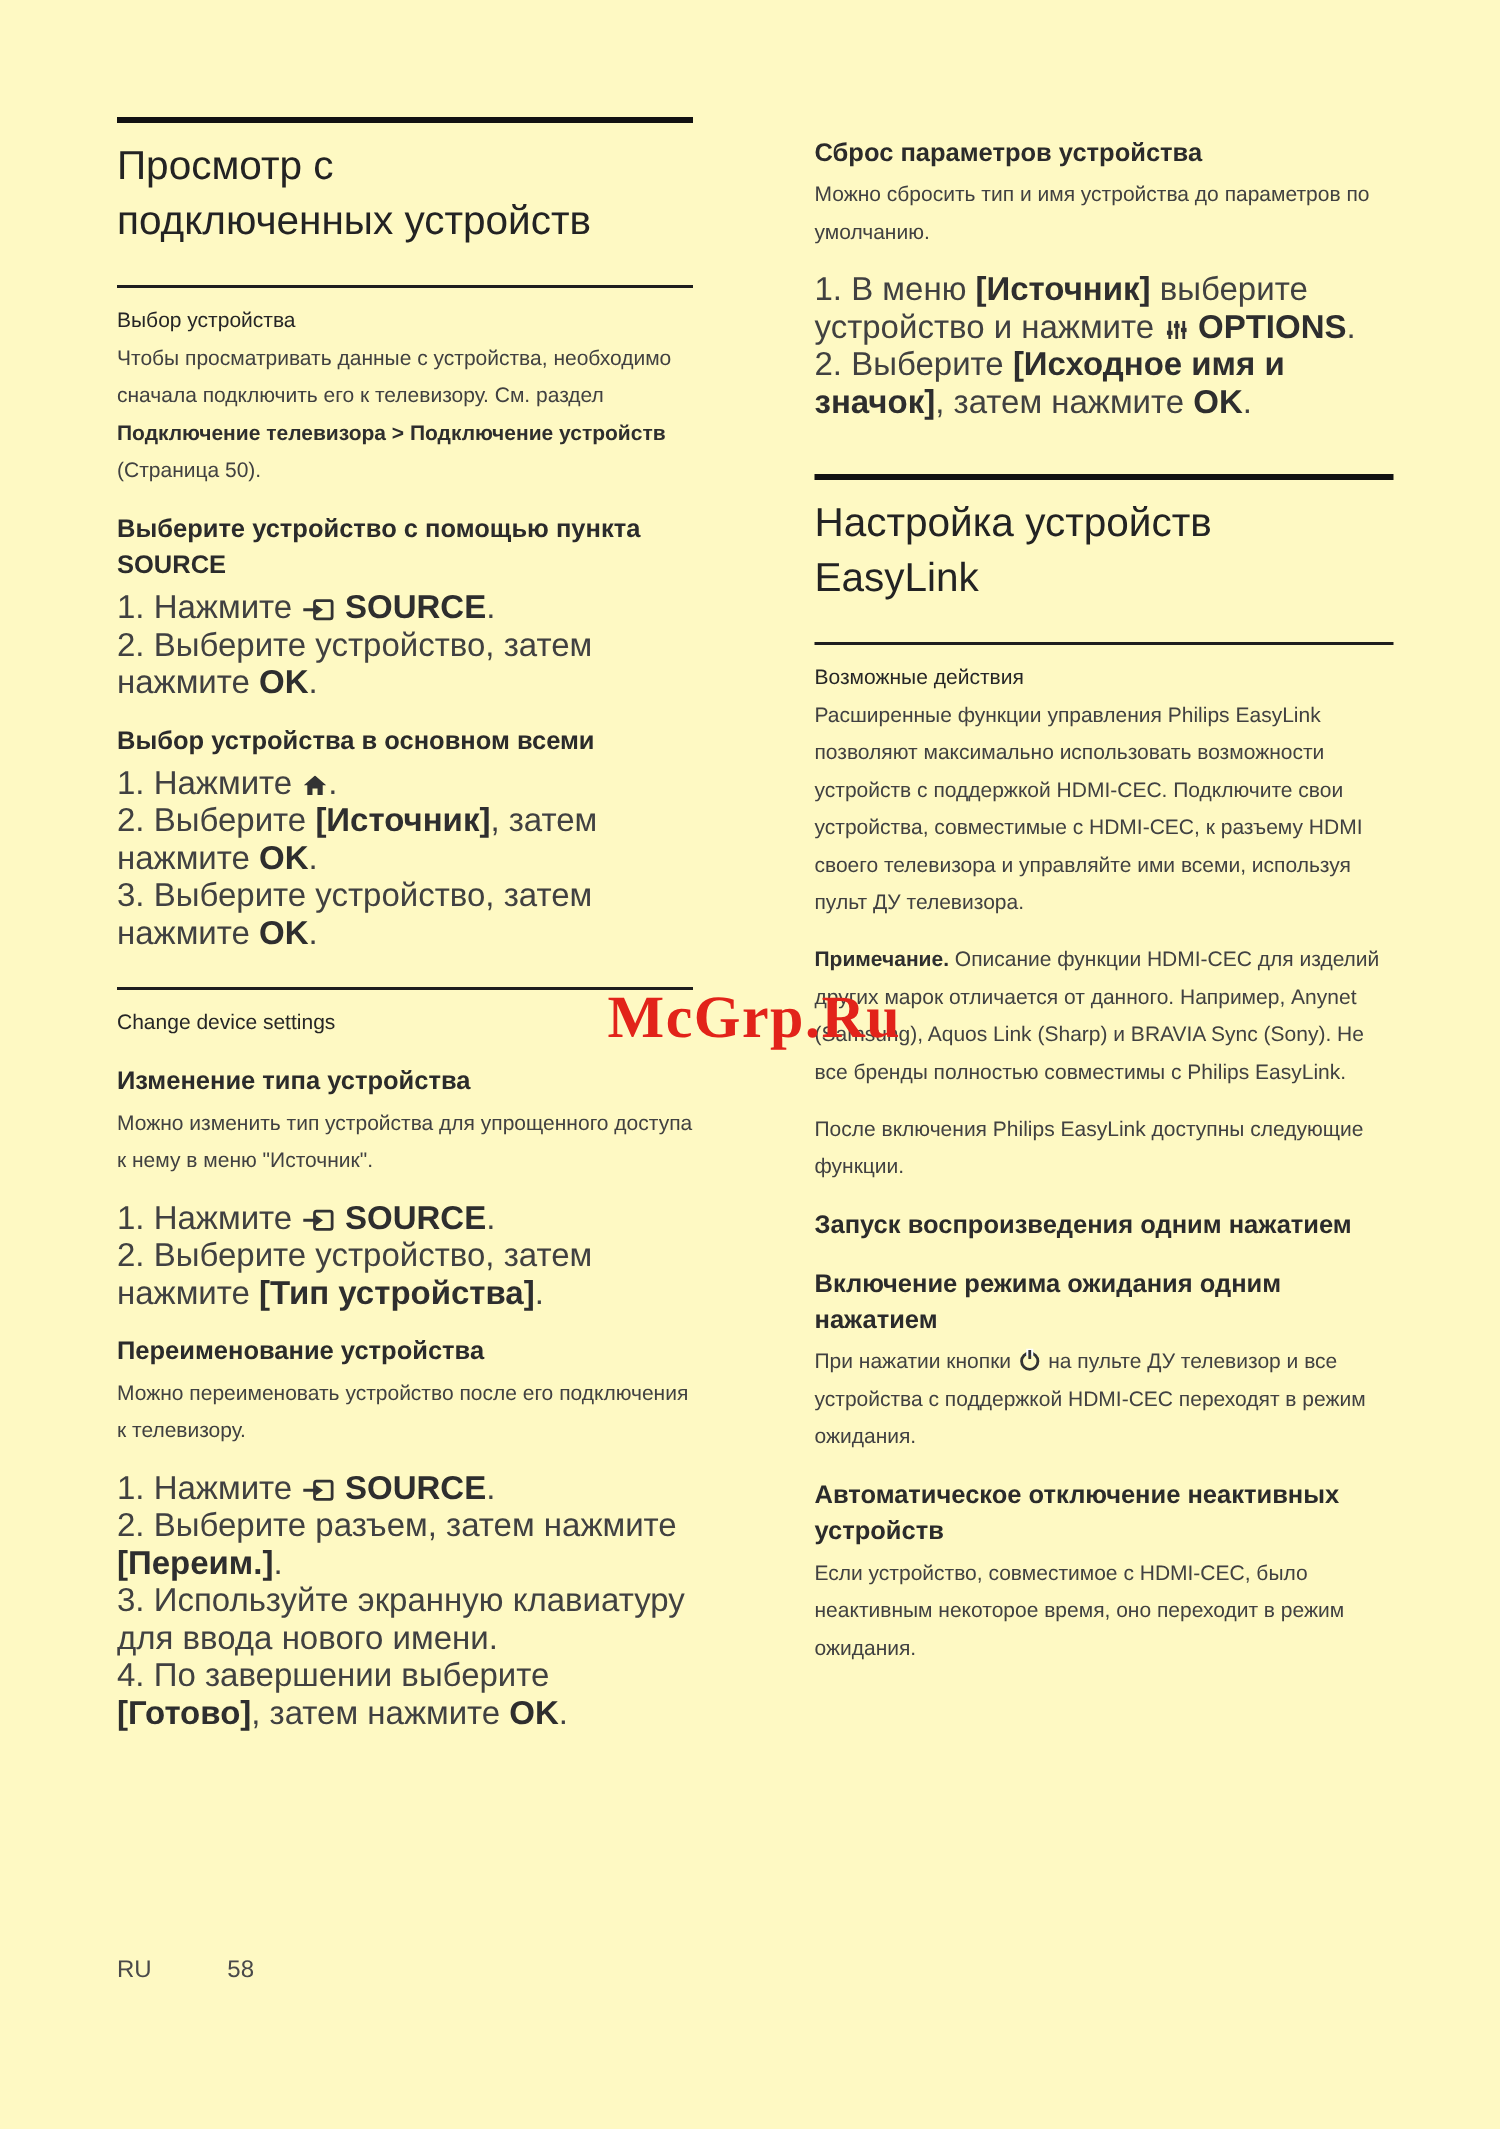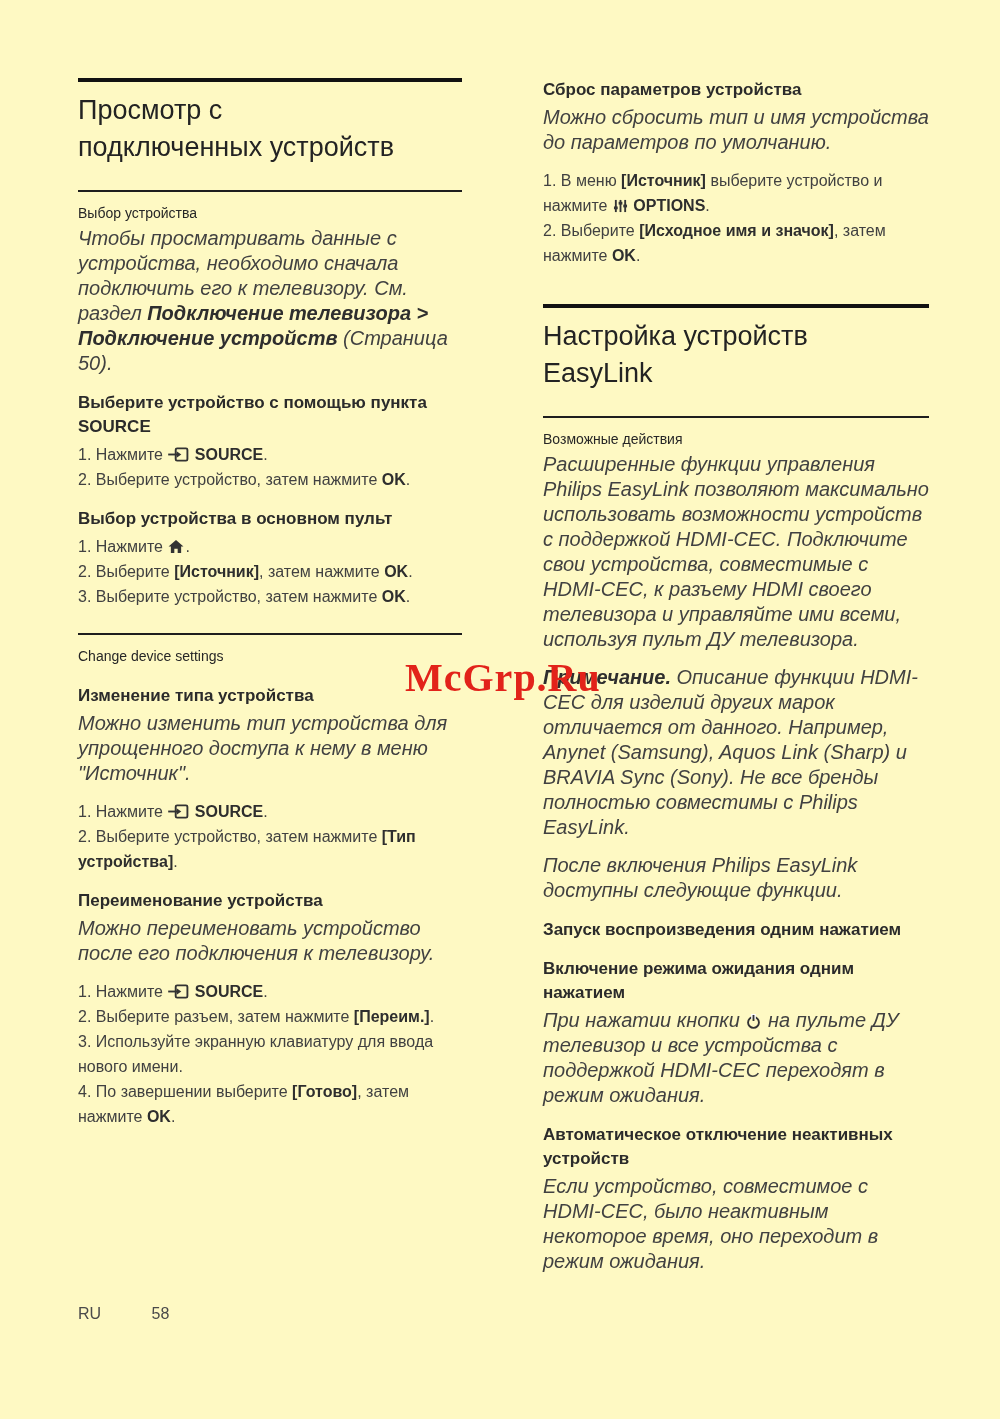--- a/index.html
+++ b/index.html
@@ -45,31 +45,30 @@
     color: #262626;
     margin: 0;
   }
   .h3 {
     font-size: 17px;
     line-height: 24px;
     font-weight: 700;
     color: #2b2b2b;
     margin: 15px 0 3px 0;
   }
-  .col > .h3:first-child { margin-top: 0; }
+  .col > .h3:first-child { margin-top: 12px; }
 
   .para {
-    font-size: 20px;
+    font-size: 14px;
     line-height: 25px;
     color: #414141;
     margin: 0 0 13px 0;
-    font-style: italic;
   }
   .step {
-    font-size: 16px;
+    font-size: 22px;
     line-height: 25px;
     color: #414141;
     margin: 0;
   }
   .b { font-weight: 700; color: #2e2e2e; }
 
   .icon {
     display: inline-block;
     vertical-align: -2px;
     margin: 0 1px;
@@ -107,21 +106,21 @@
       <div class="rule-thin"></div>
       <div class="h2">Выбор устройства</div>
       <div class="para"><span class="txt">Чтобы просматривать данные с устройства, необходимо сначала подключить его к телевизору. См. раздел </span><span class="b">Подключение телевизора &gt; Подключение устройств</span><span class="txt"> (Страница 50).</span></div>
       <div class="h3">Выберите устройство с помощью пункта SOURCE</div>
       <div class="step"><span class="txt">1. Нажмите </span><span class="icon"><svg viewBox="0 0 22 16" width="21" height="15">
             <rect x="8" y="1.5" width="12.5" height="13" rx="1.5" fill="none" stroke="#333" stroke-width="2"></rect>
             <line x1="0" y1="8" x2="10" y2="8" stroke="#333" stroke-width="2"></line>
             <path d="M9 4.5 L14 8 L9 11.5 Z" fill="#333"></path>
           </svg></span><span class="txt"> </span><span class="b">SOURCE</span><span class="txt">.</span></div>
       <div class="step"><span class="txt">2. Выберите устройство, затем нажмите </span><span class="b">OK</span><span class="txt">.</span></div>
-      <div class="h3">Выбор устройства в основном пульт</div>
+      <div class="h3">Выбор устройства в основном всеми</div>
       <div class="step"><span class="txt">1. Нажмите </span><span class="icon"><svg viewBox="0 0 16 15" width="16" height="14">
             <path d="M8 0 L16 7 H13.5 V14 H9.8 V9.3 H6.2 V14 H2.5 V7 H0 Z" fill="#333"></path>
           </svg></span><span class="txt">.</span></div>
       <div class="step"><span class="txt">2. Выберите </span><span class="b">[Источник]</span><span class="txt">, затем нажмите </span><span class="b">OK</span><span class="txt">.</span></div>
       <div class="step"><span class="txt">3. Выберите устройство, затем нажмите </span><span class="b">OK</span><span class="txt">.</span></div>
       <div class="rule-thin"></div>
       <div class="h2">Change device settings</div>
       <div class="h3">Изменение типа устройства</div>
       <div class="para"><span class="txt">Можно изменить тип устройства для упрощенного доступа к нему в меню "Источник".</span></div>
       <div class="step"><span class="txt">1. Нажмите </span><span class="icon"><svg viewBox="0 0 22 16" width="21" height="15">

